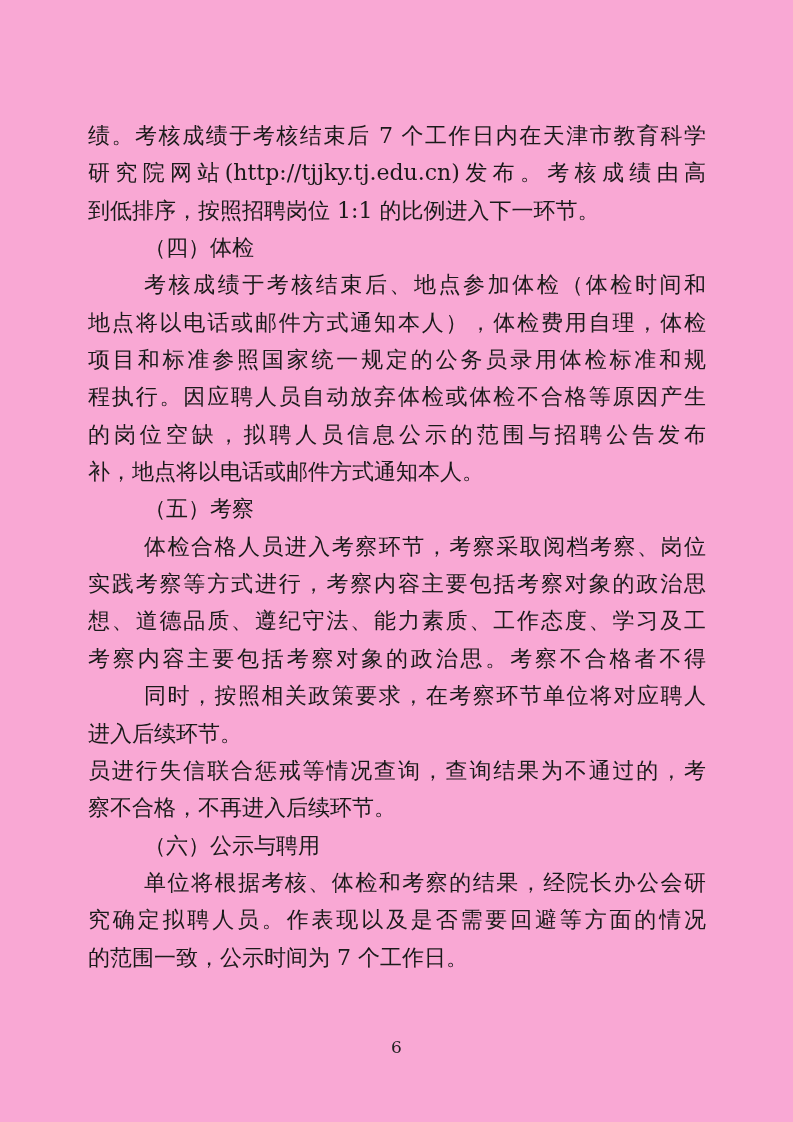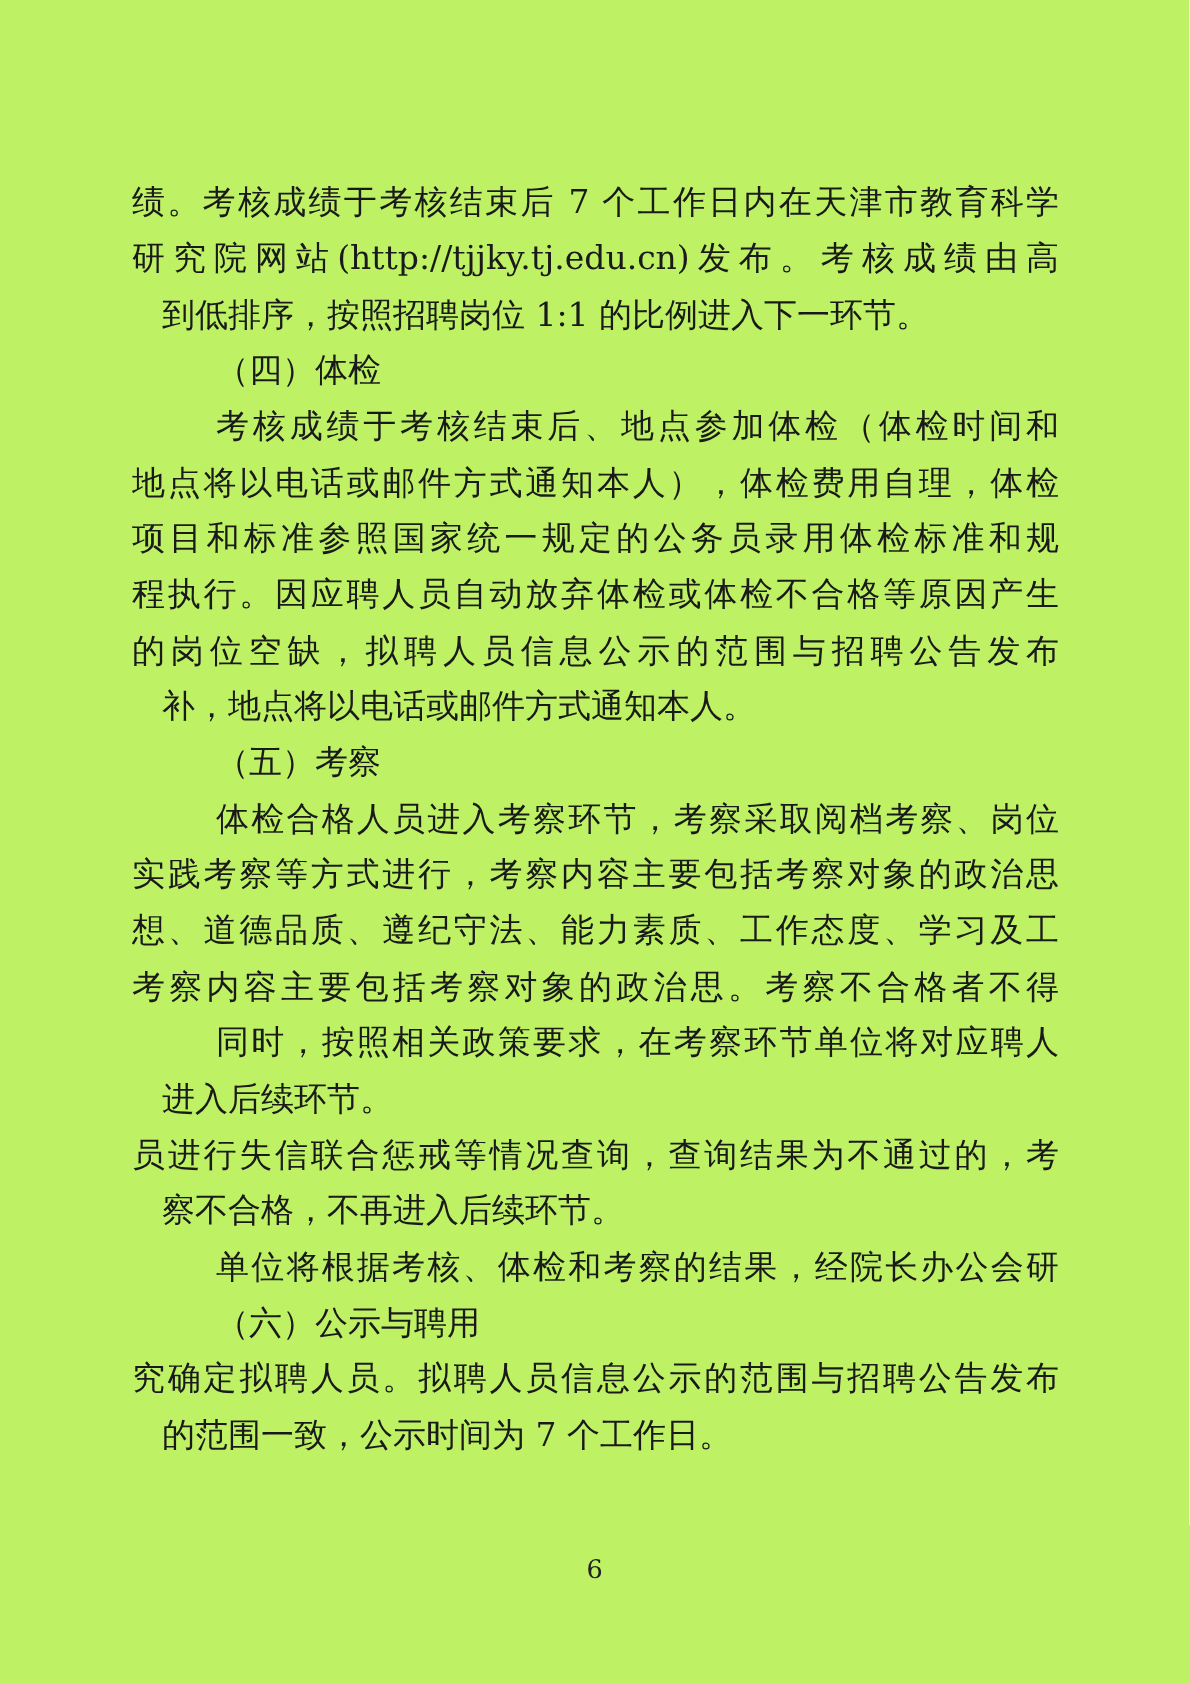--- a/index.html
+++ b/index.html
@@ -4,21 +4,21 @@
 <style>
   html, body {
     margin: 0;
     padding: 0;
     background: #ffffff;
   }
   .page {
     position: relative;
     width: 793px;
     height: 1122px;
-    background: #bef264;
+    background: #f9a8d4;
     overflow: hidden;
     font-family: "DejaVu Serif", "Liberation Serif", serif;
     color: #1a1a1a;
   }
   .text-block {
     position: absolute;
     left: 88px;
     top: 117px;
     width: 618px;
     font-size: 22px;
@@ -28,21 +28,20 @@
     line-height: 37.35px;
     text-align: justify;
     text-align-last: justify;
     text-justify: inter-character;
     overflow: hidden;
     white-space: normal;
   }
   .line.last {
     text-align: center;
     text-align-last: left;
-    margin-left: 20px;
   }
   .line.heading {
     font-weight: normal;
     text-align: left;
     text-align-last: left;
   }
   .indent {
     text-indent: 56px;
   }
   .page-number {
@@ -73,19 +72,19 @@
       <div class="line last">补，地点将以电话或邮件方式通知本人。</div>
       <div class="line heading indent">（五）考察</div>
       <div class="line indent">体检合格人员进入考察环节，考察采取阅档考察、岗位</div>
       <div class="line">实践考察等方式进行，考察内容主要包括考察对象的政治思</div>
       <div class="line">想、道德品质、遵纪守法、能力素质、工作态度、学习及工</div>
       <div class="line">考察内容主要包括考察对象的政治思。考察不合格者不得</div>
       <div class="line indent">同时，按照相关政策要求，在考察环节单位将对应聘人</div>
       <div class="line last">进入后续环节。</div>
       <div class="line">员进行失信联合惩戒等情况查询，查询结果为不通过的，考</div>
       <div class="line last">察不合格，不再进入后续环节。</div>
+      <div class="line heading indent">（六）公示与聘用</div>
       <div class="line indent">单位将根据考核、体检和考察的结果，经院长办公会研</div>
-      <div class="line heading indent">（六）公示与聘用</div>
-      <div class="line">究确定拟聘人员。拟聘人员信息公示的范围与招聘公告发布</div>
+      <div class="line">究确定拟聘人员。作表现以及是否需要回避等方面的情况</div>
       <div class="line last">的范围一致，公示时间为 7 个工作日。</div>
     </div>
   <div class="page-number">6</div>
 </div>
 
 </body></html>

